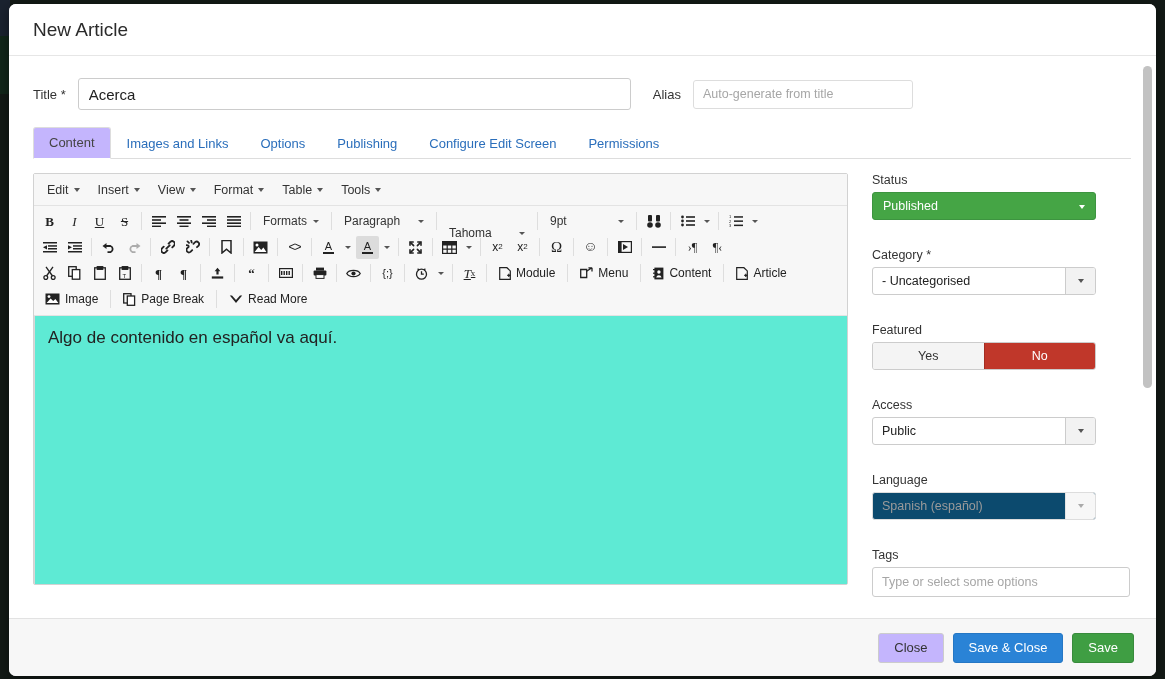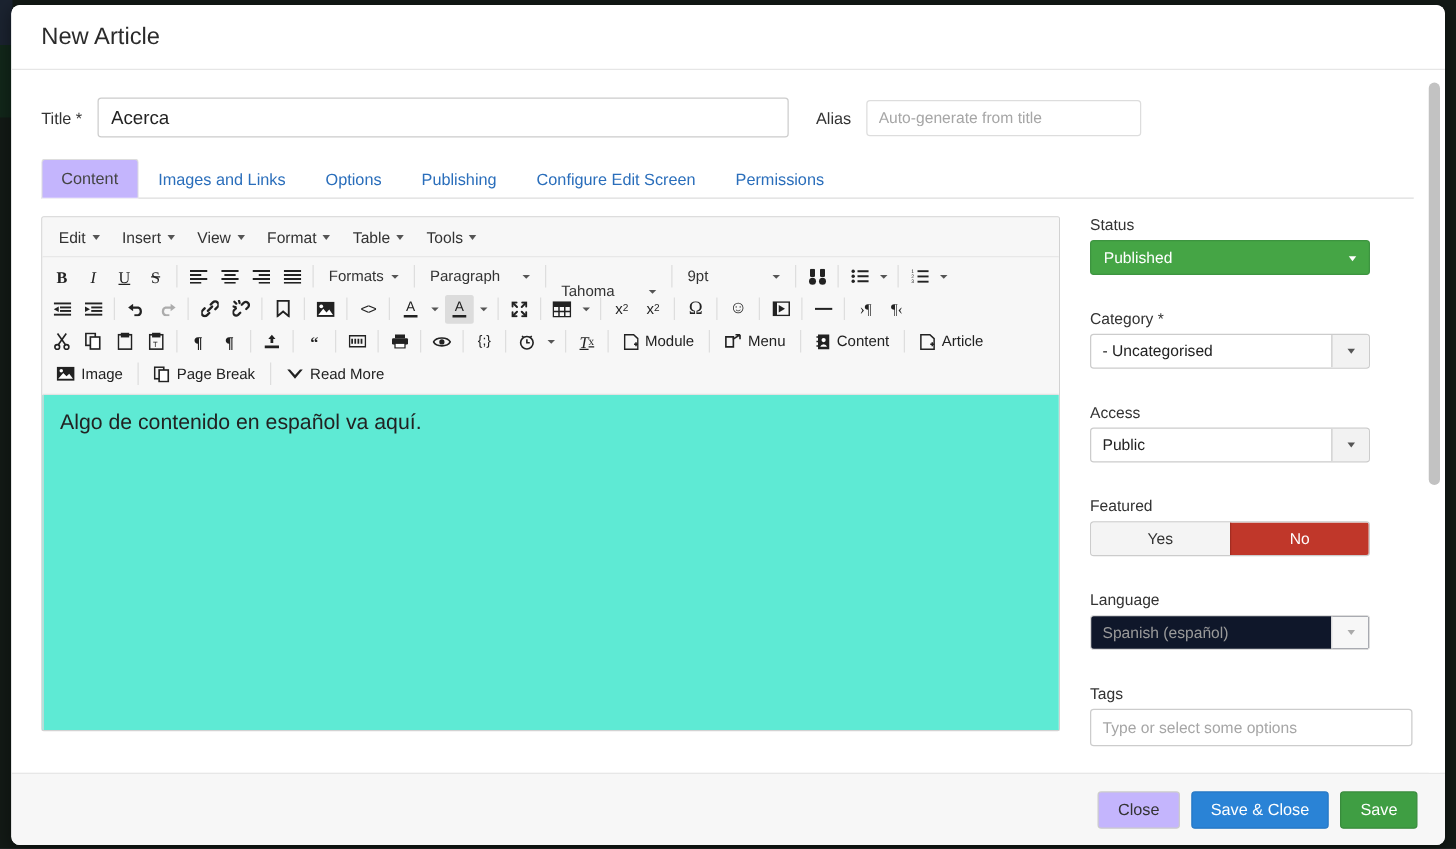--- a/index.html
+++ b/index.html
@@ -172,21 +172,21 @@
   }
   .sel-split .val {
     flex:1; display:flex; align-items:center;
     padding:0 9px; font-size:12.5px; color:#222;
   }
   .sel-split .val.muted { color:#9a9a9a; }
   .sel-split .arw {
     width:30px; background:#f2f2f2; border-left:1px solid #ccc;
     display:flex; align-items:center; justify-content:center; cursor:pointer;
   }
-  .sel-split.disabled { border-color:#ddd; background:#0f172a;text-align:center; }
+  .sel-split.disabled { border-color:#ddd; background:#0c4a6e;text-align:center; }
   .sel-split.disabled .arw { background:#f7f7f7; border-left-color:#e4e4e4; }
   .sel-split.disabled .arw .caret { border-top-color:#aaa; }
 
   .toggle { display:flex; width:224px; height:28px; border-radius:3px; overflow:hidden; border:1px solid #ccc; }
   .toggle .opt { flex:1; display:flex; align-items:center; justify-content:center; font-size:12.5px; cursor:pointer; }
   .toggle .opt.off { background:#f4f4f4; color:#333; }
   .toggle .opt.on  { background:#c0372a; color:#fff; border-left:1px solid #a32d22; }
 
   .inp-tags {
     width:258px; height:30px;
@@ -729,38 +729,38 @@
             <label>Category *</label>
             <div class="sel-split">
               <div class="val">- Uncategorised</div>
               <div class="arw">
                   <i class="caret"></i>
                 </div>
             </div>
           </div>
 
           <div class="fld">
-            <label>Access</label>
-            <div class="sel-split">
-              <div class="val">Public</div>
-              <div class="arw">
-                  <i class="caret"></i>
-                </div>
-            </div>
-          </div>
-
-          <div class="fld">
             <label>Featured</label>
             <div class="toggle">
               <div class="opt off">Yes</div>
               <div class="opt on">No</div>
             </div>
           </div>
 
           <div class="fld">
+            <label>Access</label>
+            <div class="sel-split">
+              <div class="val">Public</div>
+              <div class="arw">
+                  <i class="caret"></i>
+                </div>
+            </div>
+          </div>
+
+          <div class="fld">
             <label>Language</label>
             <div class="sel-split disabled">
               <div class="val muted">Spanish (español)</div>
               <div class="arw">
                   <i class="caret"></i>
                 </div>
             </div>
           </div>
 
           <div class="fld">

